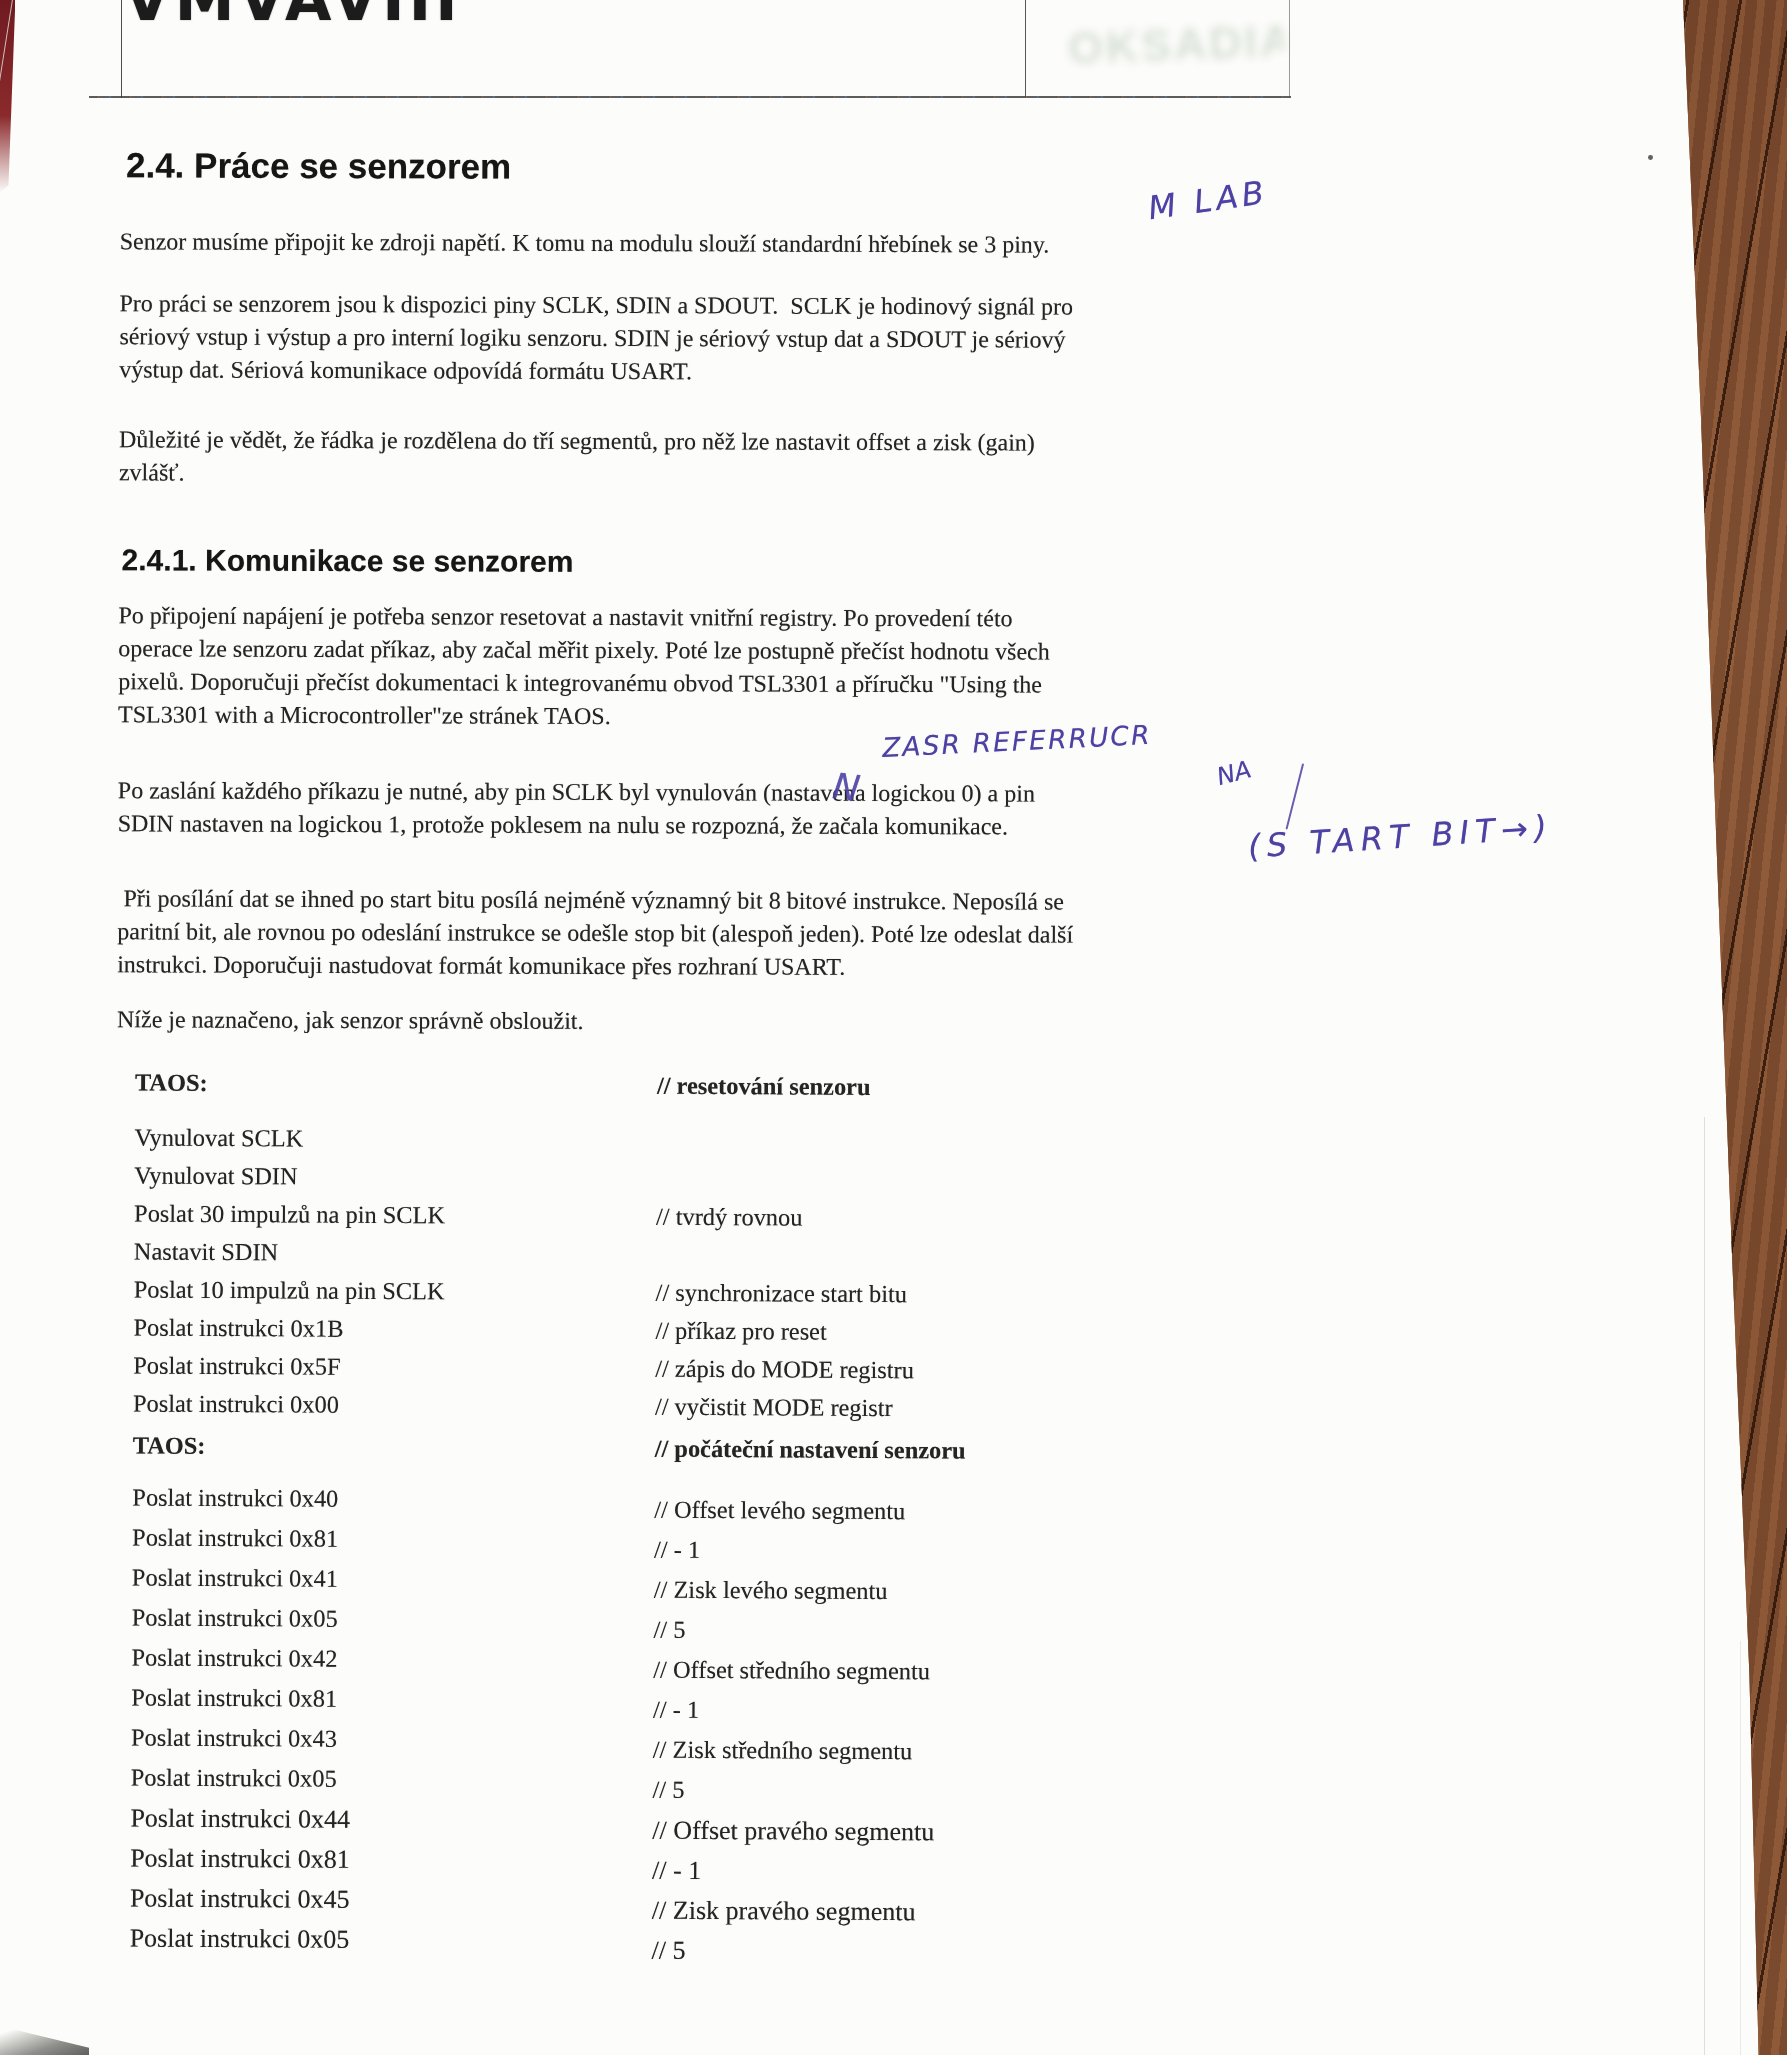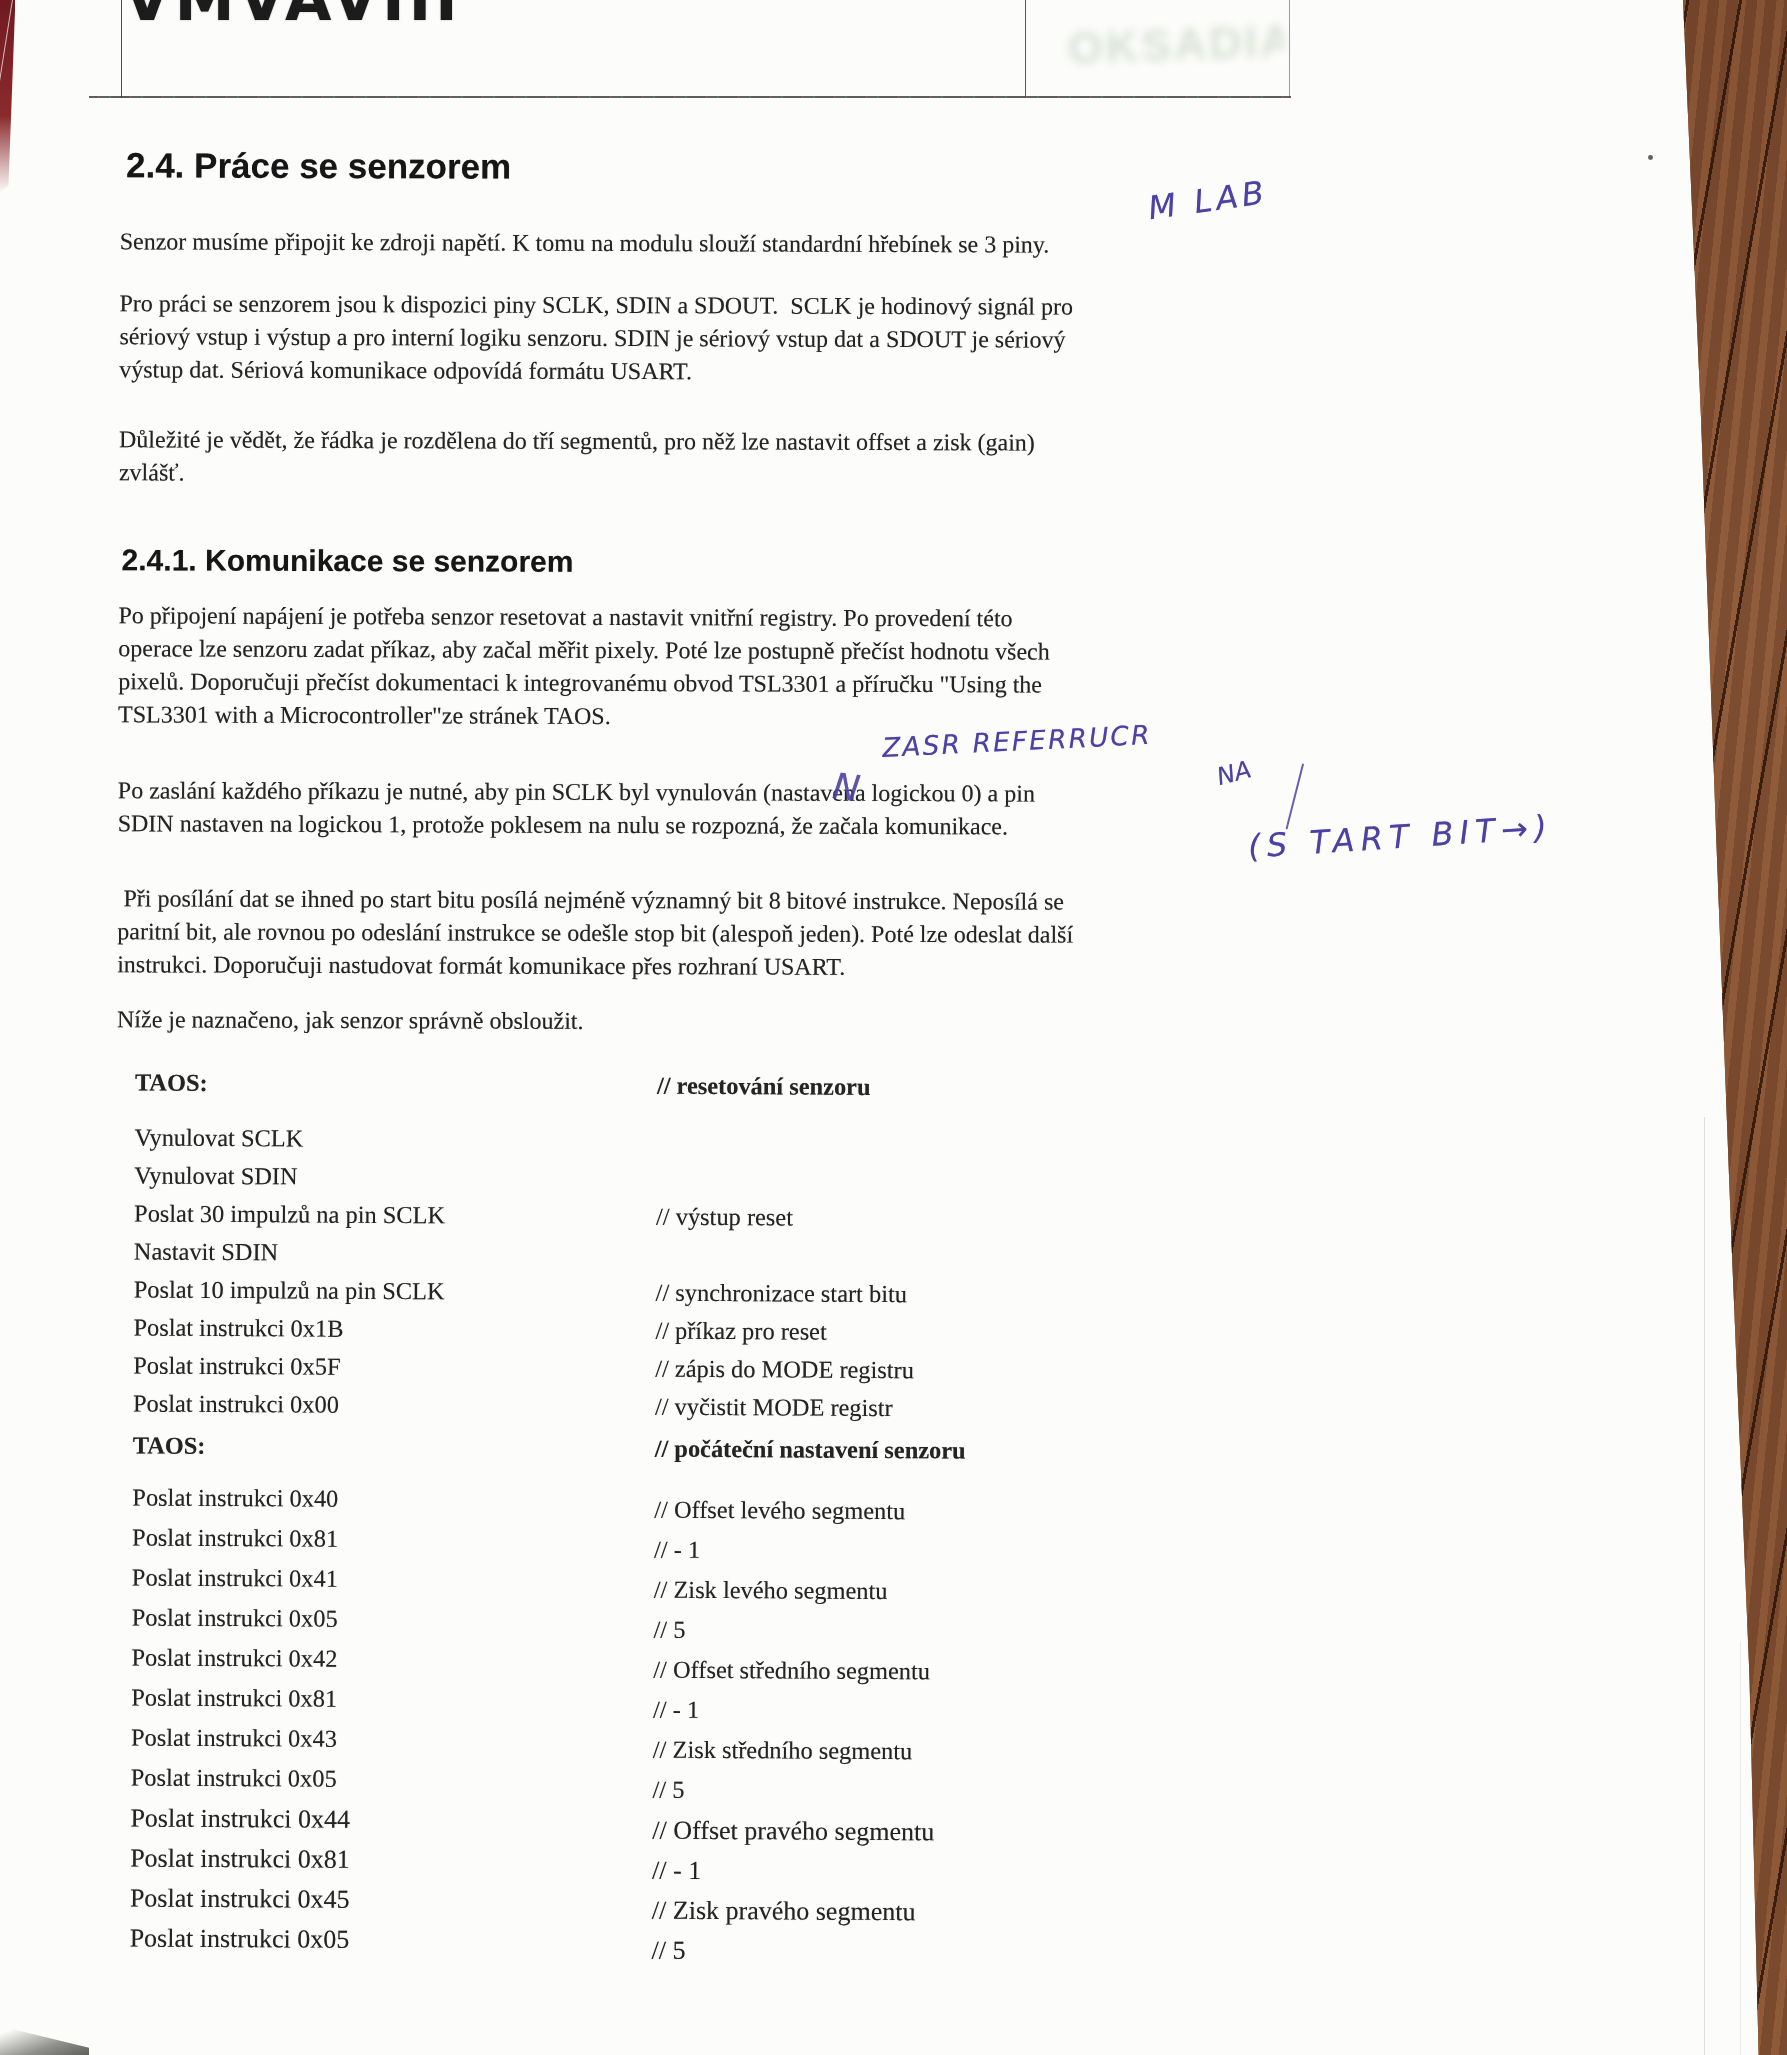--- a/index.html
+++ b/index.html
@@ -185,21 +185,21 @@
       <div class="lrow">
         <span class="cmd">Vynulovat SCLK</span>
         <span class="cmt"></span>
       </div>
       <div class="lrow">
         <span class="cmd">Vynulovat SDIN</span>
         <span class="cmt"></span>
       </div>
       <div class="lrow">
         <span class="cmd">Poslat 30 impulzů na pin SCLK</span>
-        <span class="cmt">// výstup reset</span>
+        <span class="cmt">// tvrdý rovnou</span>
       </div>
       <div class="lrow">
         <span class="cmd">Nastavit SDIN</span>
         <span class="cmt"></span>
       </div>
       <div class="lrow">
         <span class="cmd">Poslat 10 impulzů na pin SCLK</span>
         <span class="cmt">// synchronizace start bitu</span>
       </div>
       <div class="lrow">

